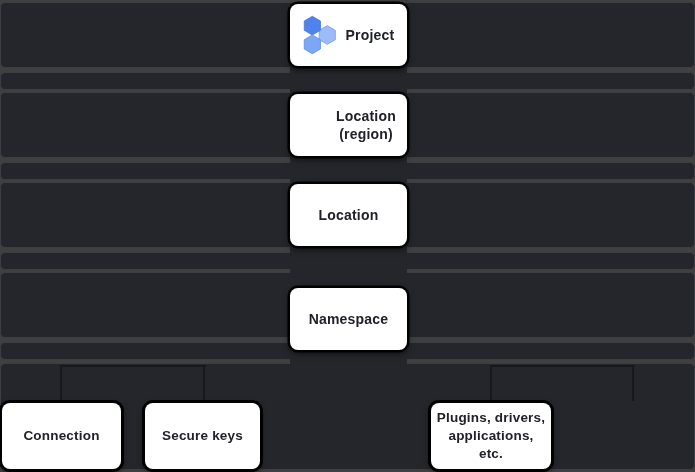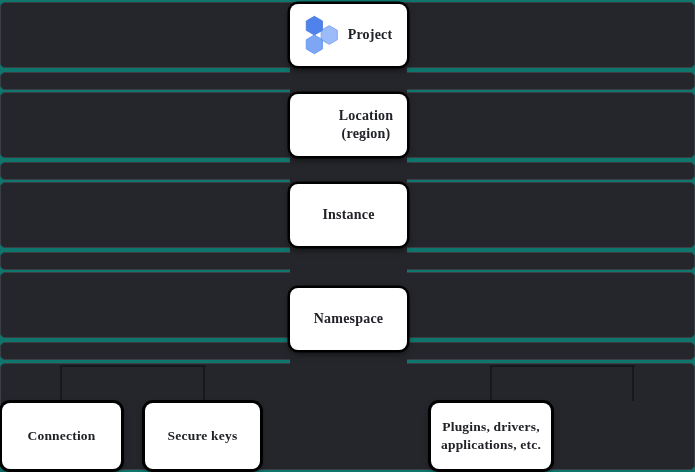--- a/index.html
+++ b/index.html
@@ -1,18 +1,18 @@
 <!DOCTYPE html>
 <html><head>
 <meta charset="utf-8">
 <style>
   html,body{margin:0;padding:0;background:#000;}
   .stage{
-    position:relative;width:695px;height:472px;background:#0f766e;overflow:hidden;
-    font-family:Liberation Serif, serif;
+    position:relative;width:695px;height:472px;background:#404040;overflow:hidden;
+    font-family:Liberation Sans, sans-serif;
   }
   
   .band{
     position:absolute;left:0;right:0;
     background:#25262b;border:1px solid #3a3e45;border-radius:5px;
     box-sizing:border-box;z-index:1;
   }
   .band.b1{top:2px;height:66px;}
   .band.t1{top:72px;height:18px;}
   .band.b2{top:92px;height:66px;}
@@ -88,21 +88,21 @@
       </svg>
       <span>Project</span>
     </div>
   </div>
 
   <div class="node level location">
     <span>Location (region)</span>
   </div>
 
   <div class="node level instance">
-    <span>Instance</span>
+    <span>Location</span>
   </div>
 
   <div class="node level namespace">
     <span>Namespace</span>
   </div>
 
   <div class="node leaf connection">
     <span>Connection</span>
   </div>
   <div class="node leaf secure-keys">

